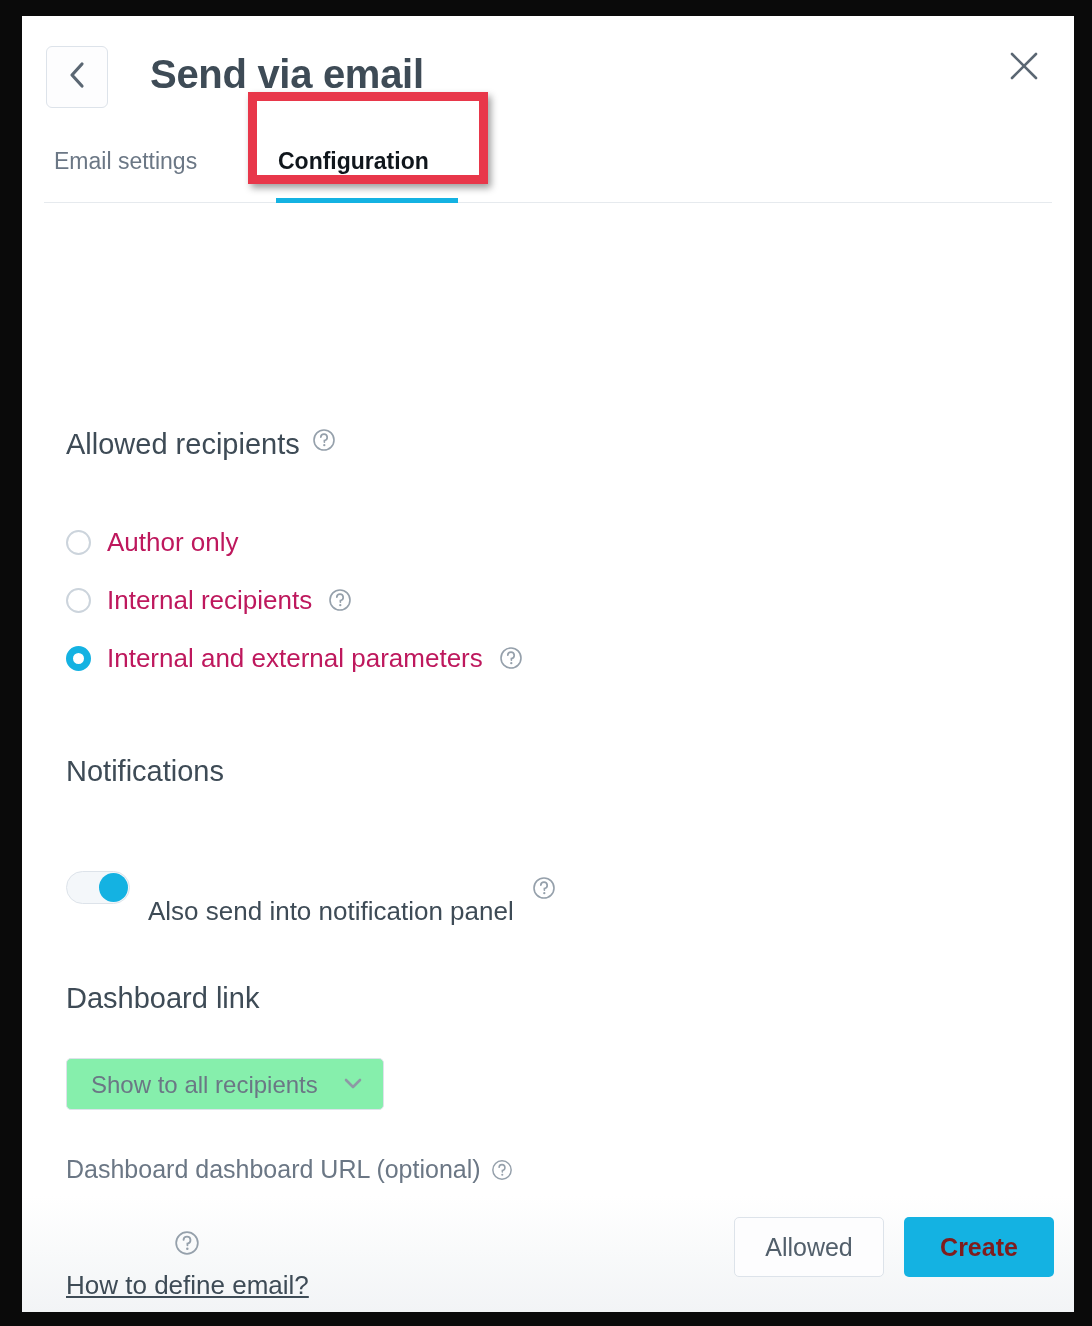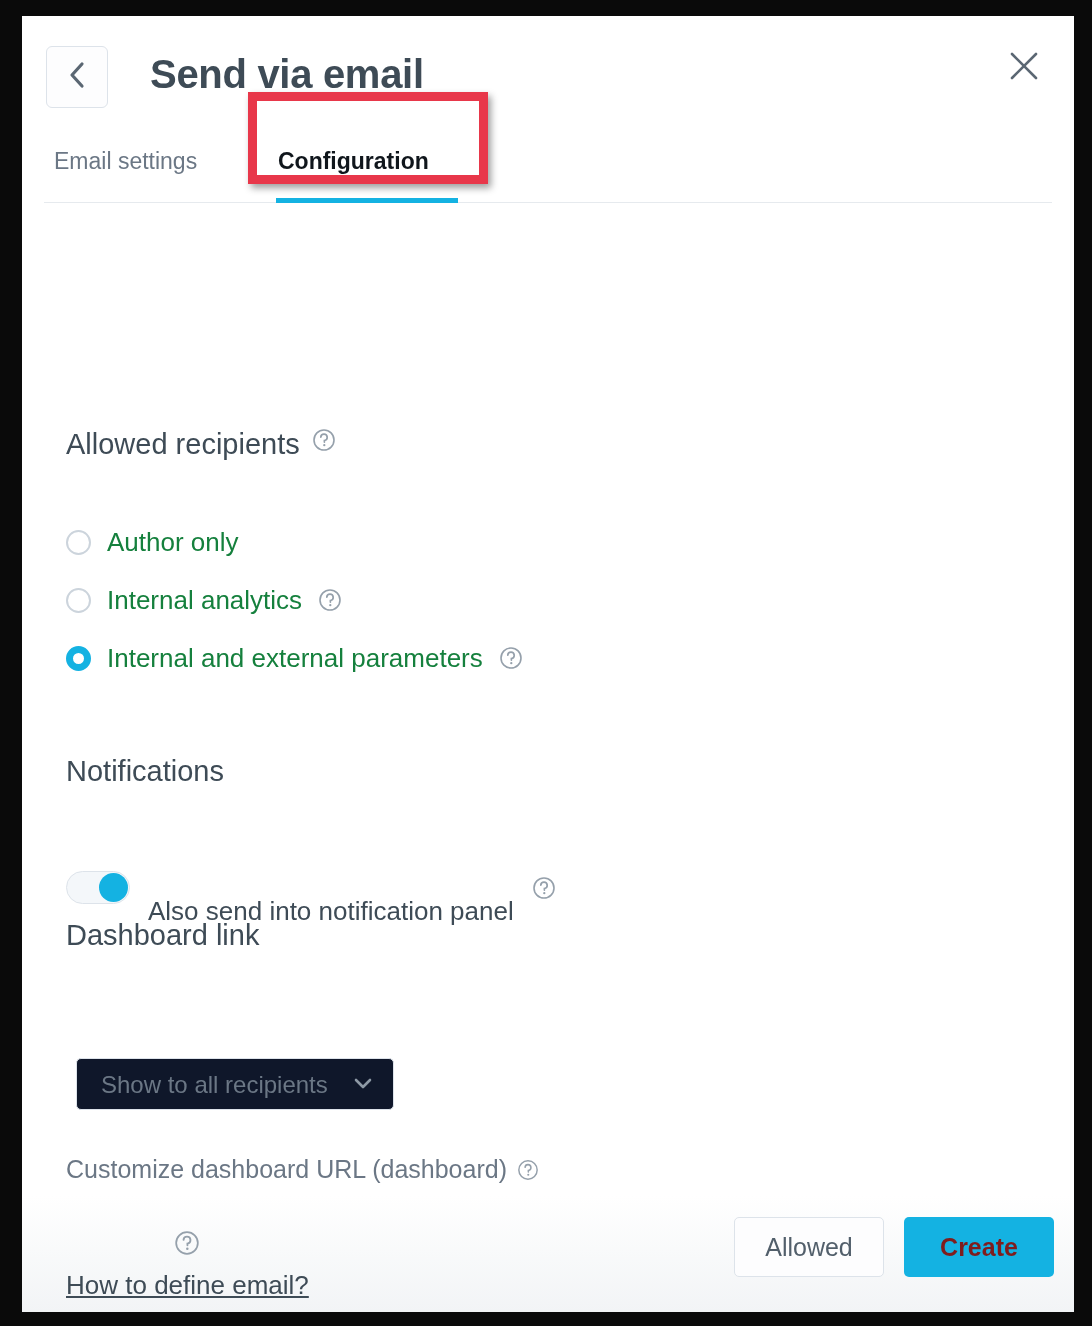--- a/index.html
+++ b/index.html
@@ -135,21 +135,21 @@
 
   .section-title {
     font-size: 29px;
     color: #3e4b56;
     display: flex;
     align-items: flex-start;
     gap: 12px;
   }
   .s-allowed { position: absolute; left: 44px; top: 225px; }
   .s-notif   { position: absolute; left: 44px; top: 552px; }
-  .s-dash    { position: absolute; left: 44px; top: 716px; }
+  .s-dash    { position: absolute; left: 44px; top: 779px; }
 
   .radio-group { position: absolute; left: 44px; top: 310px; }
   .radio-row {
     display: flex;
     align-items: center;
     gap: 16px;
     height: 58px;
     cursor: pointer;
   }
   .radio {
@@ -160,21 +160,21 @@
     box-sizing: border-box;
     background: #fff;
     flex: 0 0 auto;
   }
   .radio.checked {
     border: 7px solid #14b2e2;
     background: #ffffff;
   }
   .radio-label {
     font-size: 26px;
-    color: #15803d;
+    color: #be185d;
   }
 
   .toggle-row {
     position: absolute;
     left: 44px;
     top: 645px;
     display: flex;
     align-items: center;
     gap: 18px;
     cursor: pointer;
@@ -201,28 +201,27 @@
   .toggle-label { font-size: 26px; color: #3e4b56; margin-top: 48px; }
 
   .dropdown {
     position: absolute;
     left: 44px;
     top: 855px;
     width: 318px;
     height: 52px;
     border: 1px solid #dde3ea;
     border-radius: 5px;
-    background: #0f172a;
+    background: #86efac;
     box-sizing: border-box;
     display: flex;
     align-items: center;
     justify-content: space-between;
     padding: 1px 18px 0 24px;
     cursor: pointer;
-    margin-left: 10px;
   }
   .dropdown-value { font-size: 24px; color: #6b7785; }
 
   .field-label {
     position: absolute;
     left: 44px;
     top: 952px;
     font-size: 25px;
     color: #6b7785;
     display: flex;
@@ -356,21 +355,21 @@
 
       <div class="radio-group">
 
         <div class="radio-row">
           <span class="radio"></span>
           <span class="radio-label">Author only</span>
         </div>
 
         <div class="radio-row">
           <span class="radio"></span>
-          <span class="radio-label">Internal analytics</span>
+          <span class="radio-label">Internal recipients</span>
           <span class="help-icon">
             <svg width="24" height="24" viewBox="0 0 24 24">
               <circle cx="12" cy="12" r="10" fill="none" stroke="#95a0ab" stroke-width="1.6"></circle>
               <path d="M8.8 9.1a3.2 3.2 0 1 1 3.6 3.4v1.6" fill="none" stroke="#95a0ab" stroke-width="1.7" stroke-linecap="round"></path>
               <circle cx="12.3" cy="17.2" r="1.15" fill="#95a0ab"></circle>
             </svg>
           </span>
         </div>
 
         <div class="radio-row">
@@ -411,21 +410,21 @@
       <div class="dropdown">
         <span class="dropdown-value">Show to all recipients</span>
         <span>
           <svg width="24" height="24" viewBox="0 0 24 24">
             <polyline points="5,9 12,16 19,9" fill="none" stroke="#8d99a5" stroke-width="2.6" stroke-linecap="round" stroke-linejoin="round"></polyline>
           </svg>
         </span>
       </div>
 
       <div class="field-label">
-        <span>Customize dashboard URL (dashboard)</span>
+        <span>Dashboard dashboard URL (optional)</span>
         <span class="help-icon">
           <svg width="22" height="22" viewBox="0 0 24 24">
             <circle cx="12" cy="12" r="10" fill="none" stroke="#95a0ab" stroke-width="1.6"></circle>
             <path d="M8.8 9.1a3.2 3.2 0 1 1 3.6 3.4v1.6" fill="none" stroke="#95a0ab" stroke-width="1.7" stroke-linecap="round"></path>
             <circle cx="12.3" cy="17.2" r="1.15" fill="#95a0ab"></circle>
           </svg>
         </span>
       </div>
 
       <input class="url-input" type="text" value="https://www.ourcompany.com/analytics/{workspaceId}/{dashboardId}" style="">

